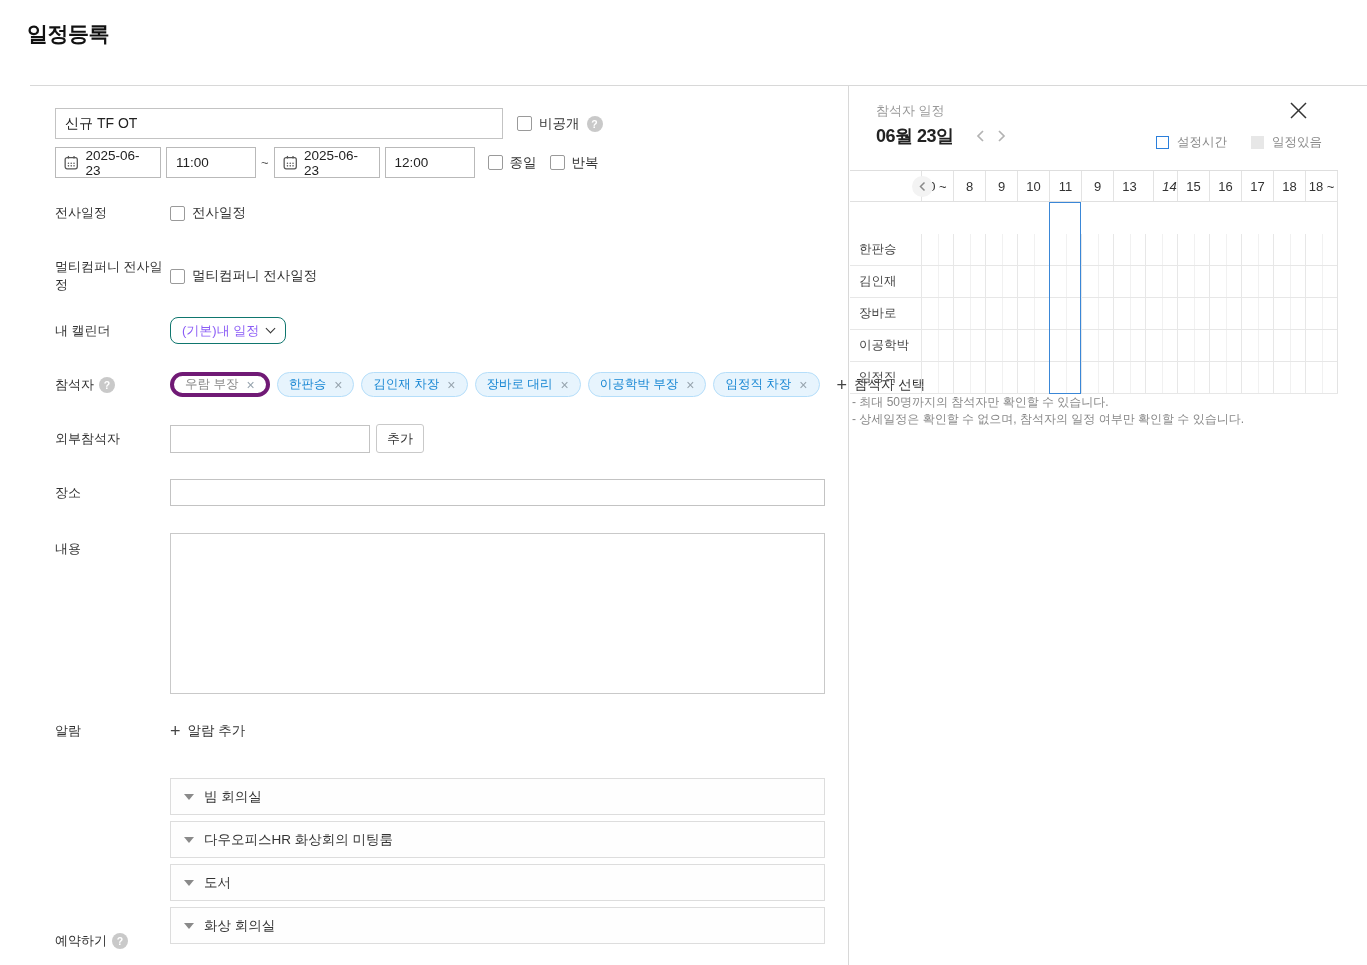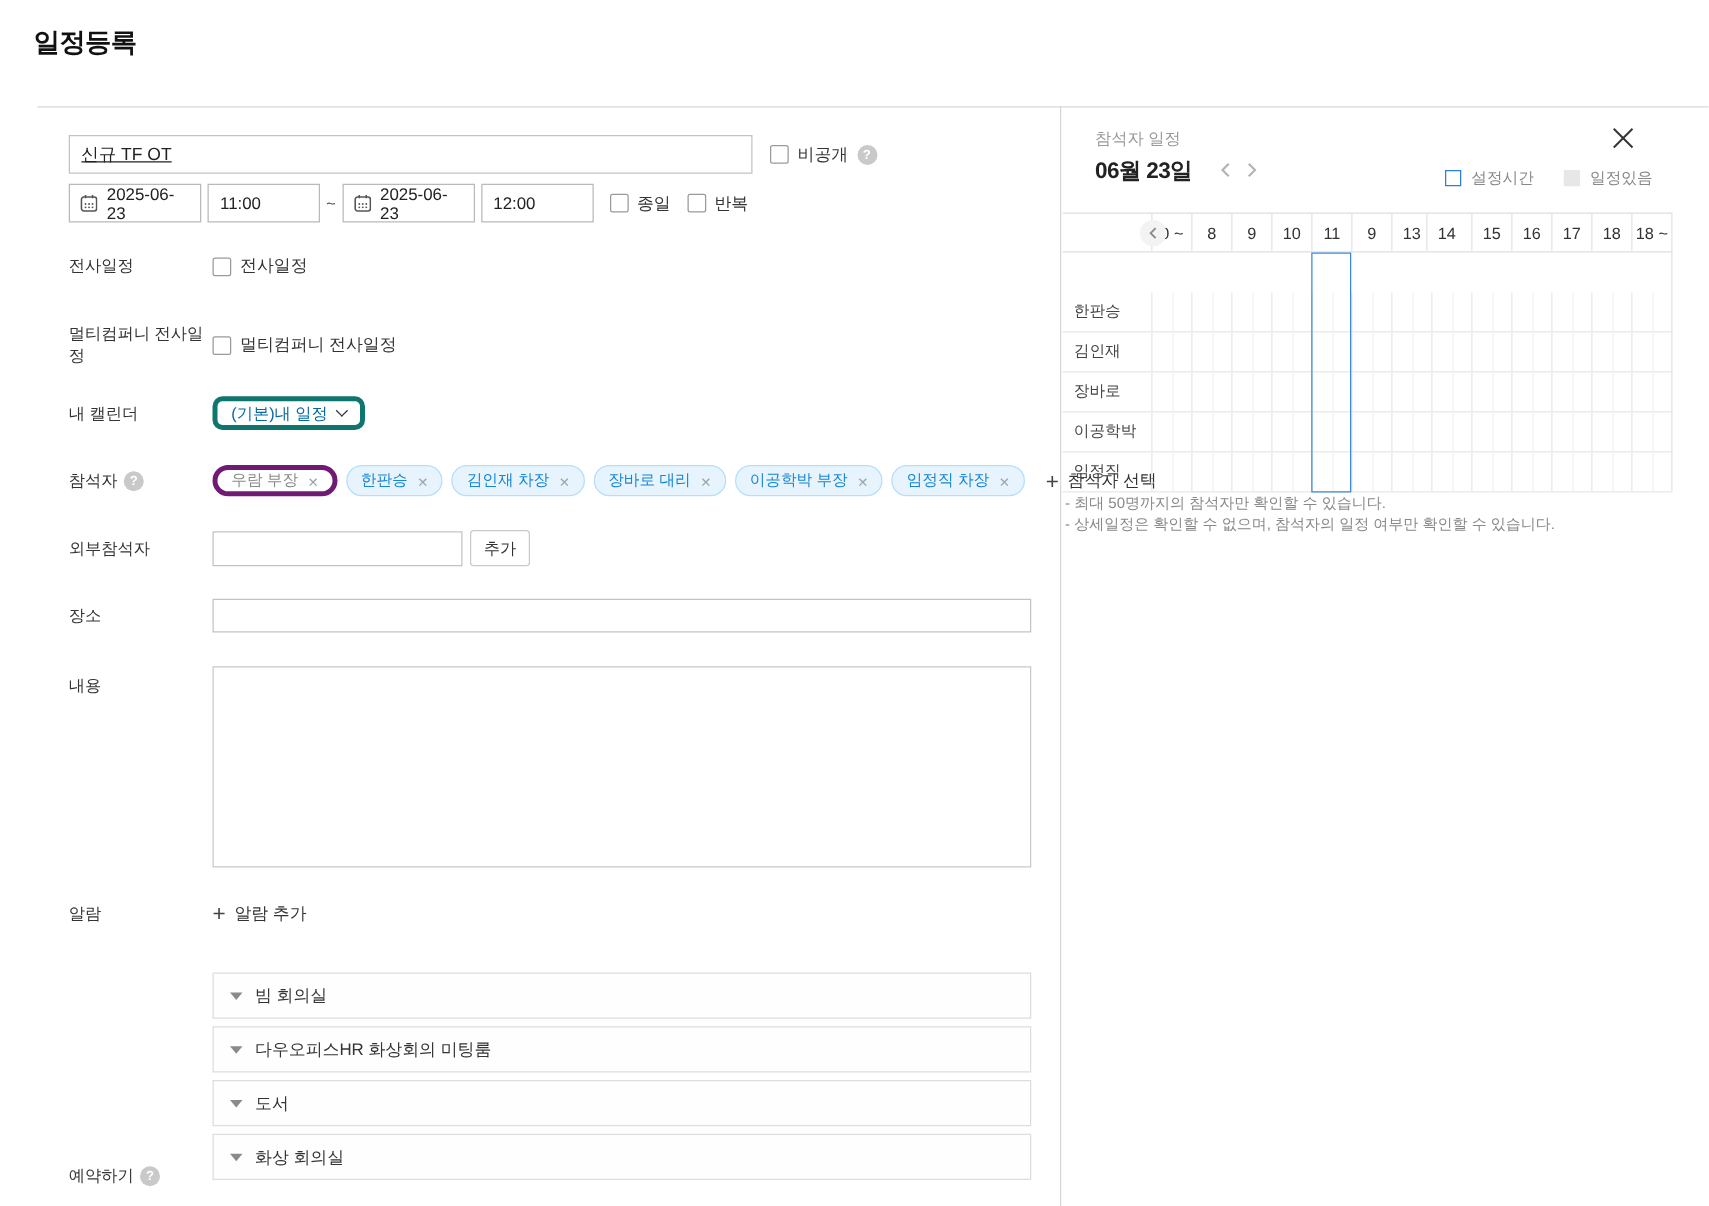--- a/index.html
+++ b/index.html
@@ -9,21 +9,21 @@
 .top-sep{position:absolute;left:30px;right:0;top:85px;border-top:1px solid #d8d8d8}
 .form-row{position:absolute;left:55px;display:flex;align-items:center}
 .form-label{width:115px;flex:none;font-size:13px;color:#333;display:flex;align-items:center;gap:5px}
 .text-input{border:1px solid #c3c3c3;height:31px;font-size:14px;padding:0 9px;color:#222;font-family:inherit;background:#fff;outline:none}
 .cb{appearance:none;-webkit-appearance:none;width:15px;height:15px;border:1.5px solid #9a9a9a;border-radius:2px;background:#fff;margin:0;flex:none;cursor:pointer}
 .cb-label{font-size:13.5px;color:#333;margin-left:7px;white-space:nowrap}
 .help{width:16px;height:16px;border-radius:50%;background:#c9c9c9;color:#fff;font-size:10.5px;font-weight:700;display:inline-flex;align-items:center;justify-content:center;flex:none}
 .date-box{width:106px;height:31px;border:1px solid #b9b9b9;display:flex;align-items:center;gap:7px;padding:0 8px;font-size:13.5px;color:#222;background:#fff;cursor:pointer}
 .time-input{width:90px;height:31px;border:1px solid #b9b9b9;font-size:13.5px;padding:0 9px;color:#222;font-family:inherit;outline:none}
 .tilde{font-size:13px;color:#555;margin:0 5px}
-.select{height:27px;border:4px solid #0f766e;border-radius:8px;display:inline-flex;align-items:center;gap:8px;padding:0 11px;font-size:13px;color:#0369a1;background:#fff;cursor:pointer}
+.select{height:27px;border:1px solid #0f766e;border-radius:8px;display:inline-flex;align-items:center;gap:8px;padding:0 11px;font-size:13px;color:#8b5cf6;background:#fff;cursor:pointer}
 .sel-ch{width:7px;height:7px;border-right:1.6px solid #333;border-bottom:1.6px solid #333;transform:rotate(45deg);margin-top:-4px}
 .chips{display:flex;align-items:center;flex-wrap:nowrap}
 .chip{height:25px;border-radius:13px;display:inline-flex;align-items:center;gap:8px;padding:0 11px;font-size:12.5px;margin-right:7px;cursor:default;white-space:nowrap}
 .chip.gray{background:#fff;border:4px solid #701a75;color:#8a8a8a}
 .chip.blue{background:#e7f4fd;border:1px solid #b5defa;color:#1786d3}
 .chip-x{font-size:14px;color:#97a4ae;cursor:pointer;line-height:1}
 .link-btn{display:inline-flex;align-items:center;gap:7px;font-size:13.5px;color:#333;background:none;border:none;font-family:inherit;cursor:pointer;white-space:nowrap}
 .plus{font-size:18px;font-weight:400;color:#444;line-height:1}
 .btn{height:29px;border:1px solid #c9c9c9;border-radius:3px;background:#fff;font-size:13px;color:#333;padding:0 10px;font-family:inherit;cursor:pointer}
 textarea.content{width:655px;height:161px;border:1px solid #c9c9c9;resize:none;font-family:inherit;font-size:13px;padding:8px;outline:none}
@@ -55,21 +55,21 @@
 .grid-prev{position:absolute;left:62px;top:5px;width:21px;height:21px;border-radius:50%;background:#f3f3f3;border:none;cursor:pointer;display:flex;align-items:center;justify-content:center;z-index:4}
 .notes{position:absolute;left:3px;top:309px;font-size:12px;color:#888;line-height:17px}
 </style>
 </head>
 <body>
 
 <h1 class="page-title">일정등록</h1>
 <div class="top-sep"></div>
 
 <div class="form-row" style="top:108px">
-  <input class="text-input" style="width: 547px; text-decoration: underline;" type="text" value="신규 TF OT">
+  <input class="text-input" style="width: 448px;" type="text" value="신규 TF OT">
   <input class="cb" style="margin-left: 14px;" type="checkbox">
   <span class="cb-label">비공개</span>
   <span class="help" style="margin-left:7px">?</span>
 </div>
 
 <div class="form-row" style="top:147px">
   <div class="date-box">
     <svg width="15" height="15" viewBox="0 0 15 15">
         <rect x="1.2" y="2.4" width="12.6" height="11.6" rx="2" fill="none" stroke="#555" stroke-width="1.3"></rect>
         <line x1="4.6" y1="0.7" x2="4.6" y2="3.4" stroke="#555" stroke-width="1.3"></line>
@@ -250,21 +250,21 @@
         </svg>
       </button>
   <div class="grid-hdr" style="height: 31px;">
         <div class="hour-label" style="left: 71px; width: 32px;">0 ~</div>
         <div class="hour-label" style="left: 103px; width: 32px;">8</div>
         <div class="hour-label" style="left: 135px; width: 32px;">9</div>
         <div class="hour-label" style="left: 167px; width: 32px;">10</div>
         <div class="hour-label" style="left: 199px; width: 32px;">11</div>
         <div class="hour-label" style="left: 231px; width: 32px;">9</div>
         <div class="hour-label" style="left: 263px; width: 32px;">13</div>
-        <div class="hour-label" style="left: 291px; width: 32px;">14</div>
+        <div class="hour-label" style="left: 303px; width: 32px; font-style: italic;">14</div>
         <div class="hour-label" style="left: 327px; width: 32px;">15</div>
         <div class="hour-label" style="left: 359px; width: 32px;">16</div>
         <div class="hour-label" style="left: 391px; width: 32px;">17</div>
         <div class="hour-label" style="left: 423px; width: 32px;">18</div>
         <div class="hour-label" style="left: 455px; width: 32px;">18 ~</div>
       </div>
       <div class="grid-row" style="top: 63px; height: 32px;">
         <div class="grid-name">한판승</div>
         <div class="grid-cell" style="left: 71px; width: 32px;"></div>
         <div class="grid-cell" style="left: 103px; width: 32px;"></div>

